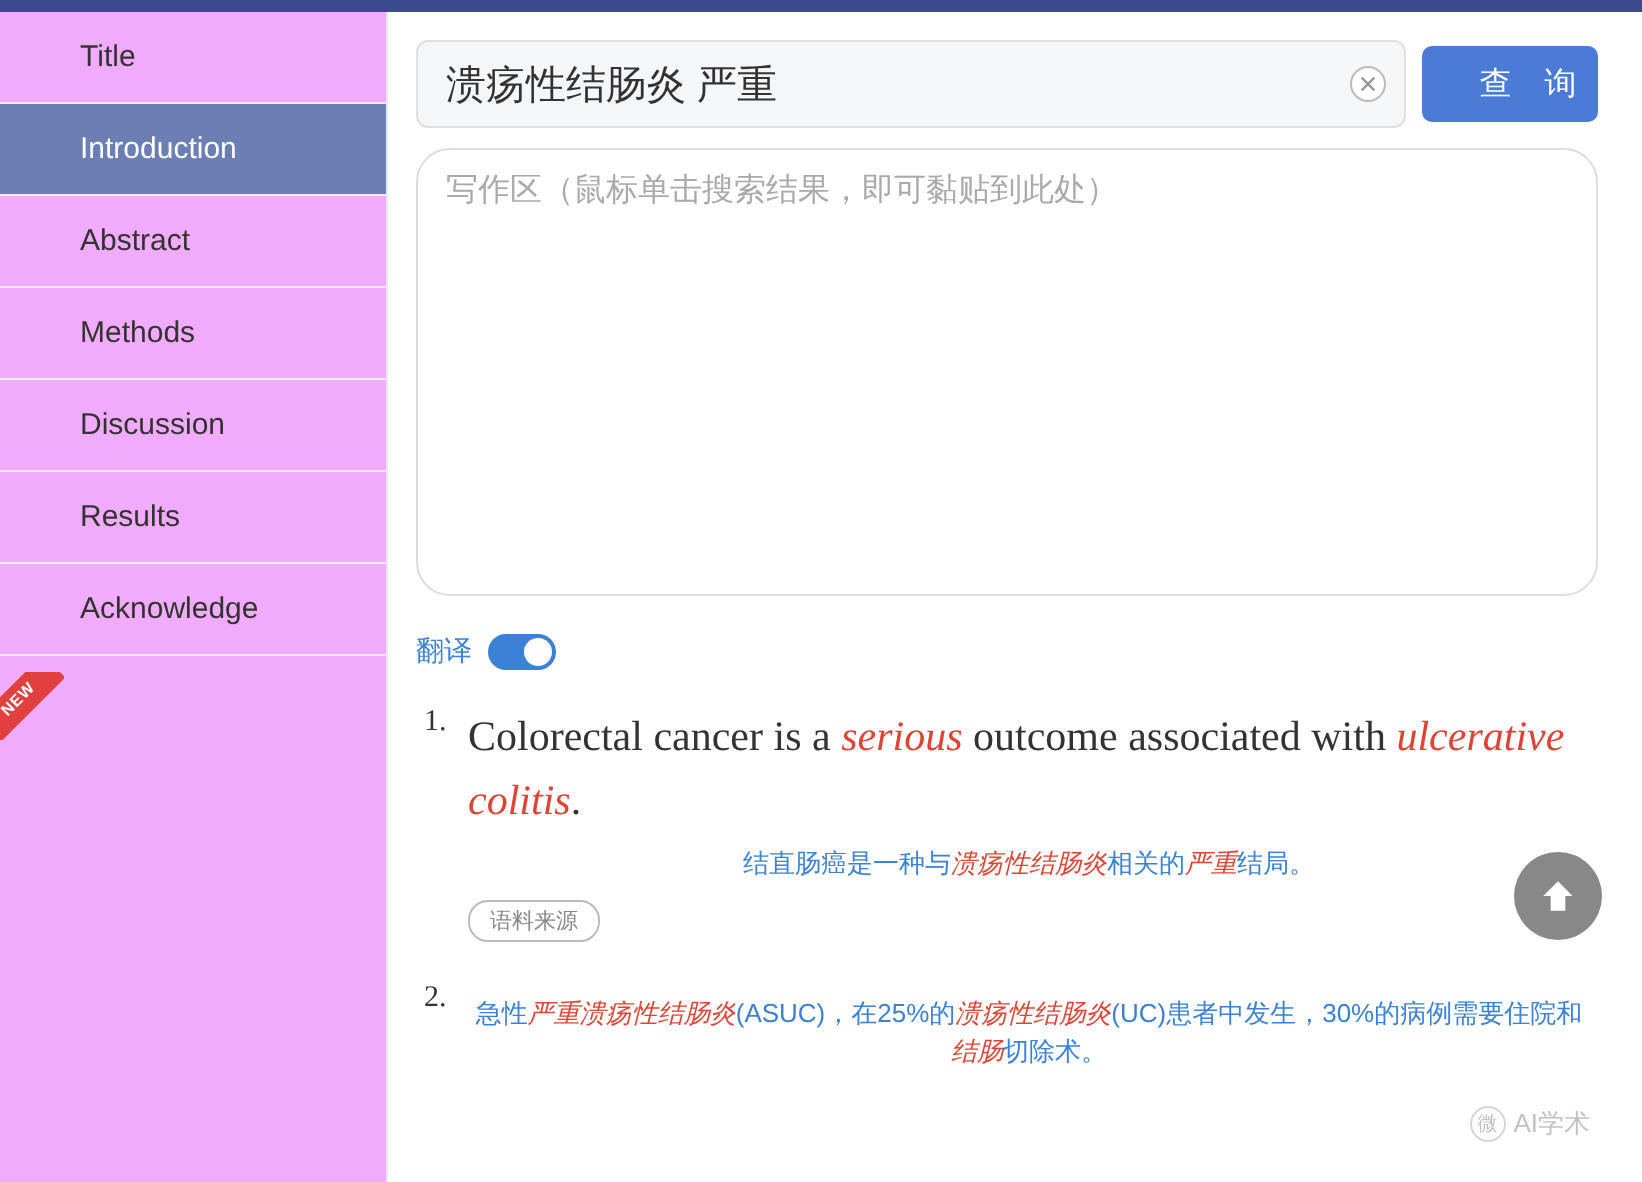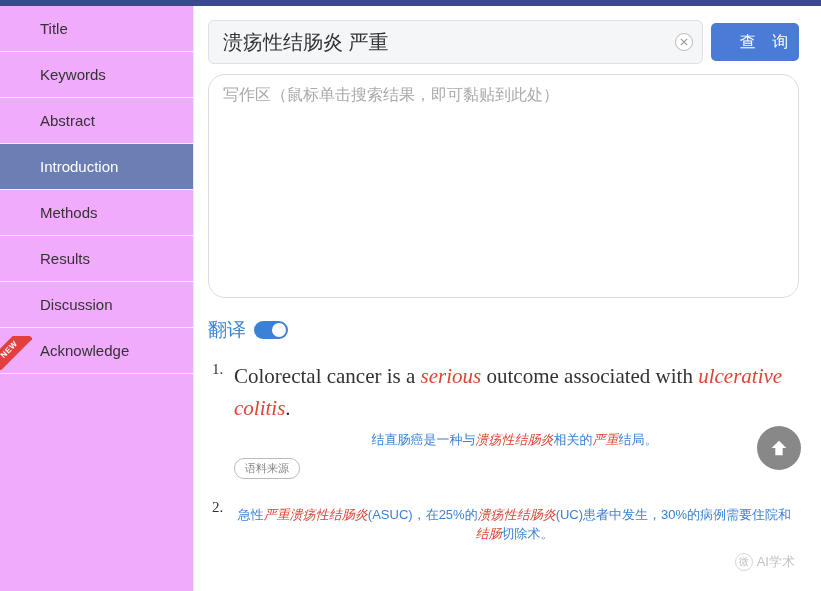--- a/index.html
+++ b/index.html
@@ -17,21 +17,21 @@
 .search-row { display: flex; align-items: center; gap: 8px; margin-bottom: 10px; }
 .search-input { flex: 1; height: 44px; border: 1px solid #e0e0e0; border-radius: 6px; background: #f5f6f8; padding: 0 40px 0 14px; font-size: 20px; color: #333; outline: none; }
 .search-input::placeholder { color: #999; }
 .search-wrap { position: relative; flex: 1; display: flex; justify-content: flex-end; }
 .clear-btn { position: absolute; right: 10px; top: 50%; transform: translateY(-50%); width: 18px; height: 18px; border: 1px solid #bbb; border-radius: 50%; background: #fff; cursor: pointer; display: flex; align-items: center; justify-content: center; }
 .clear-btn svg { width: 8px; height: 8px; }
 .query-btn { width: 88px; height: 38px; background: #4a7bd6; color: #fff; border: none; border-radius: 5px; font-size: 16px; cursor: pointer; letter-spacing: 6px; padding-left: 24px; }
 .writing-area { width: 100%; height: 224px; border: 1px solid #ddd; border-radius: 17px; padding: 10px 14px; font-size: 16px; color: #aaa; resize: none; outline: none; font-family: Liberation Serif, serif; }
 .writing-area::placeholder { color: #aaa; }
 .translate-row { display: flex; align-items: center; gap: 8px; margin: 16px 0 18px 0; }
-.translate-label { color: #3b82d6; font-size: 19px; }
+.translate-label { color: #3b82d6; font-size: 14px; }
 .toggle { width: 34px; height: 18px; background: #3b82d6; border-radius: 10px; position: relative; cursor: pointer; }
 .toggle::after { content: ""; position: absolute; width: 14px; height: 14px; background: #fff; border-radius: 50%; top: 2px; right: 2px; }
 .results { padding: 0 4px; }
 .result-item { display: flex; margin-bottom: 20px; font-family: Georgia, serif; }
 .result-num { width: 22px; flex-shrink: 0; font-size: 15px; color: #333; }
 .result-body { flex: 1; }
 .result-en { font-size: 21px; line-height: 1.5; color: #333; }
 .hl { color: #d43; font-style: italic; }
 .result-cn { font-size: 13px; color: #3b82d6; margin-top: 6px; line-height: 1.5; font-family: "Microsoft YaHei", sans-serif; text-align: center; }
 .hl-cn { color: #d43; font-style: italic; }
@@ -41,26 +41,25 @@
 .watermark { position: absolute; right: 26px; bottom: 20px; display: flex; align-items: center; gap: 4px; color: #999; font-size: 13px; opacity: 0.6; }
 .watermark .wm-icon { width: 18px; height: 18px; border: 1px solid #bbb; border-radius: 50%; display: flex; align-items: center; justify-content: center; font-size: 10px; }
 </style>
 </head>
 <body>
 
 <div class="topbar"></div>
 <div class="container">
   <div class="sidebar">
     <div class="nav-item">Title</div>
-    <div class="nav-item">Keywords</div>
+    <div class="nav-item active">Introduction</div>
     <div class="nav-item">Abstract</div>
-    <div class="nav-item active">Introduction</div>
     <div class="nav-item">Methods</div>
+    <div class="nav-item">Discussion</div>
     <div class="nav-item">Results</div>
-    <div class="nav-item">Discussion</div>
     <div class="nav-item ack">Acknowledge</div>
     <div class="new-badge"></div>
   </div>
 
   <div class="main">
     <div class="search-row">
       <div class="search-wrap">
         <input class="search-input" value="溃疡性结肠炎 严重" style="">
         <div class="clear-btn">
           <svg viewBox="0 0 10 10">

